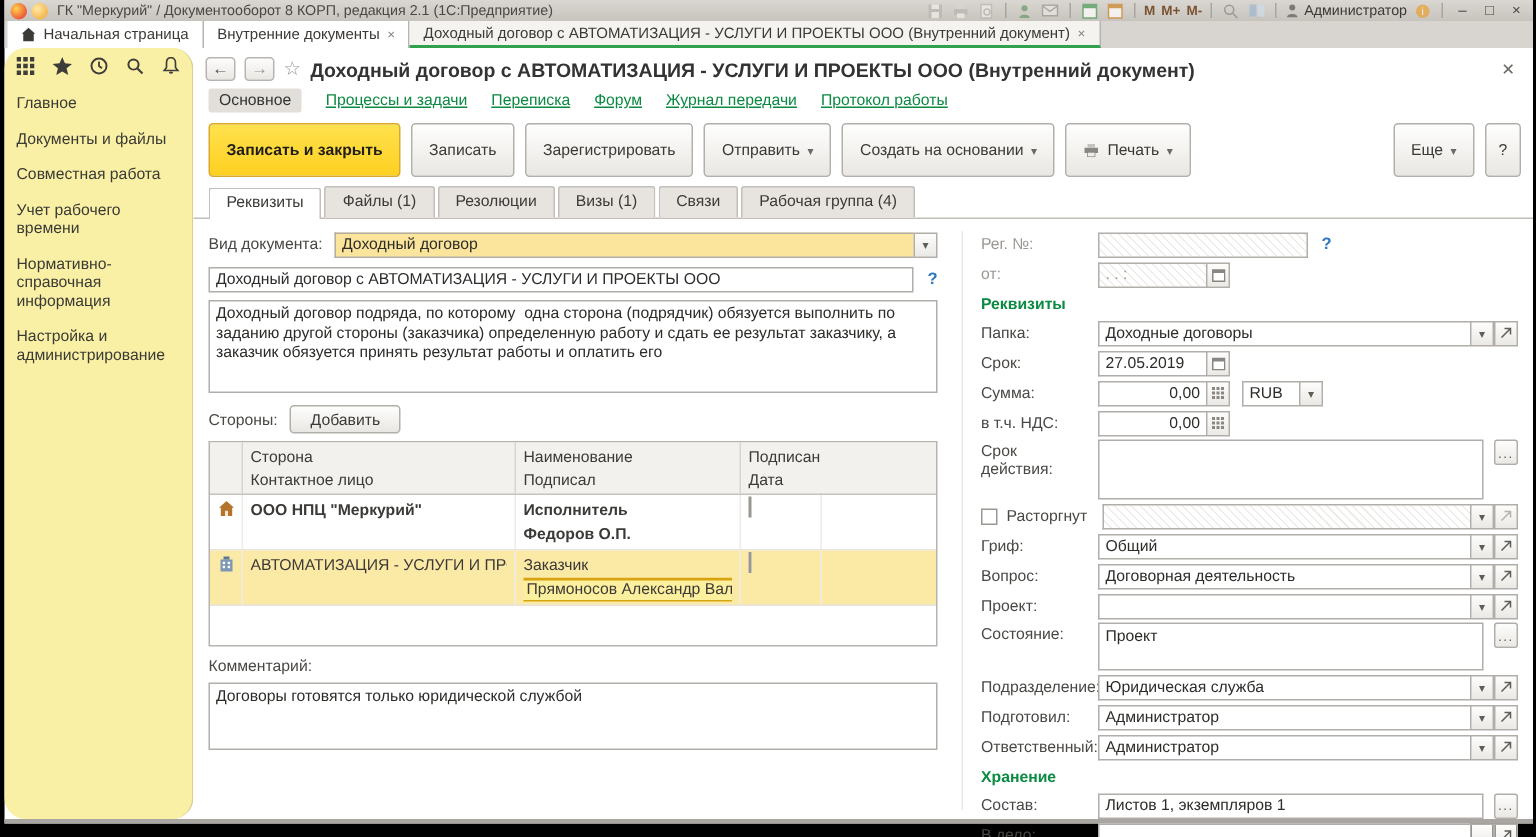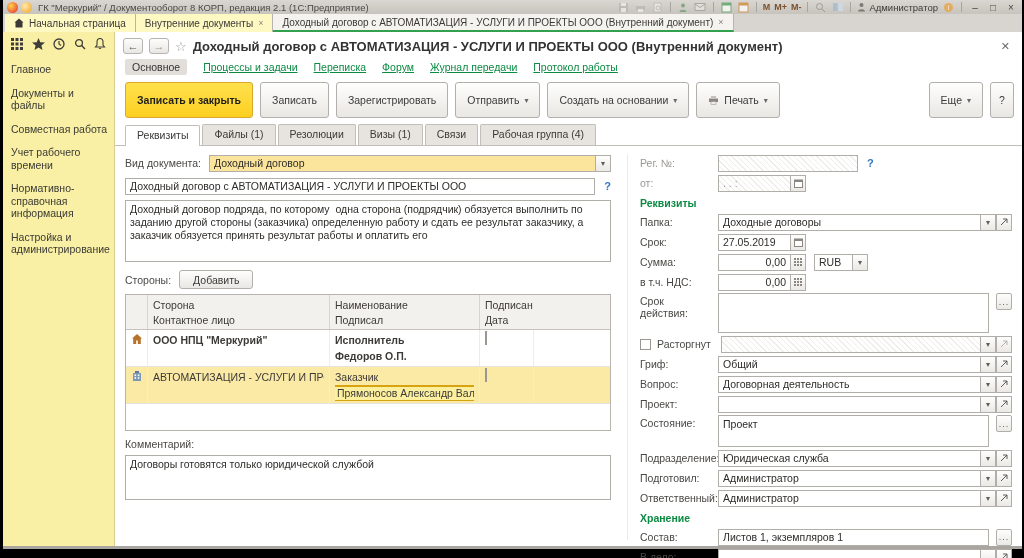--- a/index.html
+++ b/index.html
@@ -17,27 +17,27 @@
   .tb-right { margin-left:auto; display:flex; align-items:center; gap:4px; }
   .tb-ico { width:13px; height:12px; display:flex; align-items:center; justify-content:center; opacity:.75; }
   .tb-m { font-size:9px; font-weight:bold; color:#7a5230; }
   .tb-sep { width:1px; height:10px; background:#a8a5a0; margin:0 2px; }
   .tb-user { font-size:9.5px; color:#3c3a37; display:flex; align-items:center; gap:3px; }
   .tb-win { font-size:10px; color:#4a4845; width:14px; text-align:center; }
 
   
   .apptabs { height:18px; background:#d8d4cf; display:flex; align-items:stretch; flex:0 0 auto; padding-left:2px; }
   .apptab { display:flex; align-items:center; gap:5px; padding:0 9px; font-size:10px;
-    background:#fef9c3; border-right:1px solid #b7b4af; color:#3c3a37; white-space:nowrap; }
+    background:#ffffff; border-right:1px solid #b7b4af; color:#3c3a37; white-space:nowrap; }
   .apptab .x { color:#8a8783; font-size:9px; }
   .apptab.active { background:#f5f3f0; border-bottom:2px solid #31a14e; font-size:10px; }
 
   
   .mainrow { flex:1; display:flex; min-height:0; }
-  .sidebar { width:112px; background:#f9f0a5; border-right:1px solid #d9d093; display:flex; flex-direction:column; flex:0 0 auto; }
+  .sidebar { width:126px; background:#f9f0a5; border-right:1px solid #d9d093; display:flex; flex-direction:column; flex:0 0 auto;border-radius:14px; }
   .sb-icons { display:flex; justify-content:space-between; padding:6px 8px 5px 8px; }
   .sb-items { padding:8px 4px 0 8px; }
   .sb-item { font-size:10.5px; color:#3b3a35; line-height:12.5px; margin-bottom:11px; cursor:pointer; }
 
   .content { flex:1; background:#fff; display:flex; flex-direction:column; min-width:0; position:relative; }
 
   
   .doc-header { display:flex; align-items:center; gap:6px; padding:6px 8px 2px 8px; flex:0 0 auto; }
   .navbtn { width:20px; height:16px; border:1px solid #b7b4af; border-radius:3px;
     background:linear-gradient(#fdfdfc,#e9e7e3); display:flex; align-items:center; justify-content:center; font-size:11px; color:#555; }

